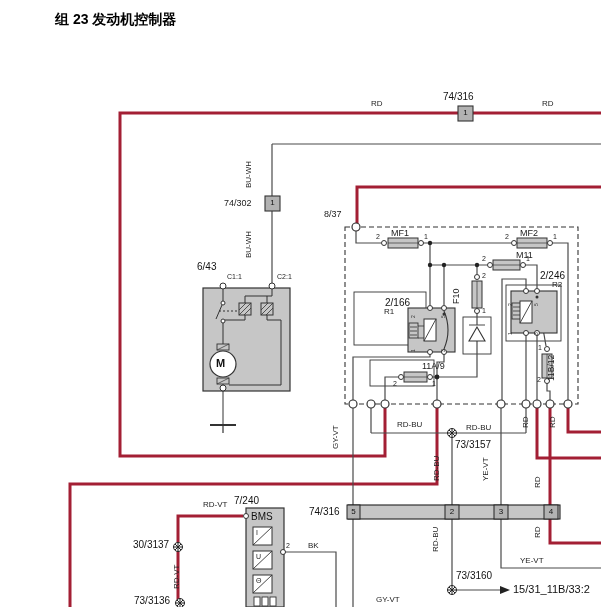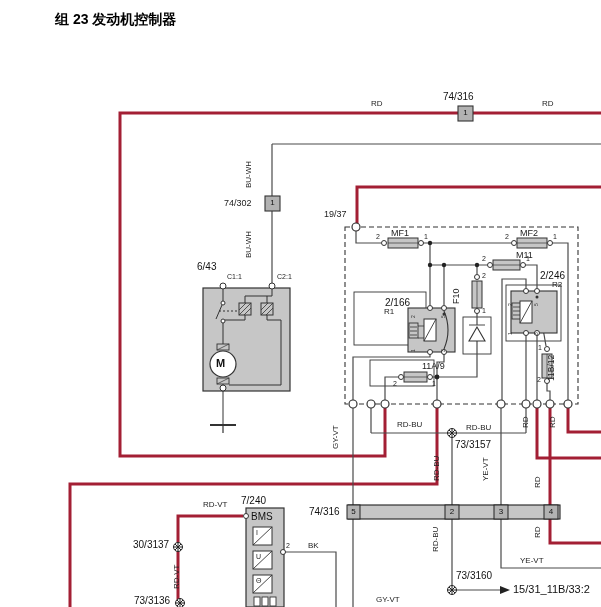--- a/index.html
+++ b/index.html
@@ -266,21 +266,21 @@
 <div class="lb rot" style="left:253px;top:179px;">BU-WH</div>
 <div class="lb s9" style="left:224px;top:198px;">74/302</div>
 <div class="lb pin" style="left:265px;top:196px;width:15px;height:15px;">1</div>
 <div class="lb rot" style="left:253px;top:249px;">BU-WH</div>
 
 <div class="lb s10" style="left:197px;top:261px;">6/43</div>
 <div class="lb s7" style="left:227px;top:273px;">C1:1</div>
 <div class="lb s7" style="left:277px;top:273px;">C2:1</div>
 <div class="lb s11" style="left:216px;top:357px;font-weight:bold;">M</div>
 
-<div class="lb s9" style="left:324px;top:209px;">19/37</div>
+<div class="lb s9" style="left:324px;top:209px;">8/37</div>
 
 <div class="lb s9" style="left:391px;top:228px;">MF1</div>
 <div class="lb s7" style="left:376px;top:233px;">2</div>
 <div class="lb s7" style="left:424px;top:233px;">1</div>
 <div class="lb s9" style="left:520px;top:228px;">MF2</div>
 <div class="lb s7" style="left:505px;top:233px;">2</div>
 <div class="lb s7" style="left:553px;top:233px;">1</div>
 <div class="lb s9" style="left:497px;top:250px;margin-left:19px;">M11</div>
 <div class="lb s7" style="left:482px;top:255px;">2</div>
 <div class="lb s7" style="left:526px;top:255px;">1</div>
@@ -315,21 +315,21 @@
 <div class="lb" style="left:397px;top:420px;">RD-BU</div>
 <div class="lb" style="left:466px;top:423px;">RD-BU</div>
 <div class="lb s10" style="left:455px;top:439px;">73/3157</div>
 <div class="lb rot" style="left:441px;top:472px;">RD-BU</div>
 <div class="lb rot" style="left:490px;top:472px;">YE-VT</div>
 <div class="lb rot" style="left:530px;top:419px;">RD</div>
 <div class="lb rot" style="left:557px;top:419px;">RD</div>
 <div class="lb rot" style="left:542px;top:479px;">RD</div>
 
 <div class="lb" style="left:203px;top:500px;">RD-VT</div>
-<div class="lb s10" style="left:241px;top:495px;">7/240</div>
+<div class="lb s10" style="left:234px;top:495px;">7/240</div>
 <div class="lb s10" style="left:251px;top:511px;">BMS</div>
 <div class="lb s7" style="left:256px;top:529px;">I</div>
 <div class="lb s7" style="left:256px;top:553px;">U</div>
 <div class="lb s7" style="left:256px;top:577px;">Θ</div>
 <div class="lb s7" style="left:286px;top:542px;">2</div>
 <div class="lb" style="left:308px;top:541px;">BK</div>
 
 <div class="lb s10" style="left:133px;top:539px;">30/3137</div>
 <div class="lb rot" style="left:181px;top:580px;">RD-VT</div>
 <div class="lb s10" style="left:134px;top:595px;">73/3136</div>

